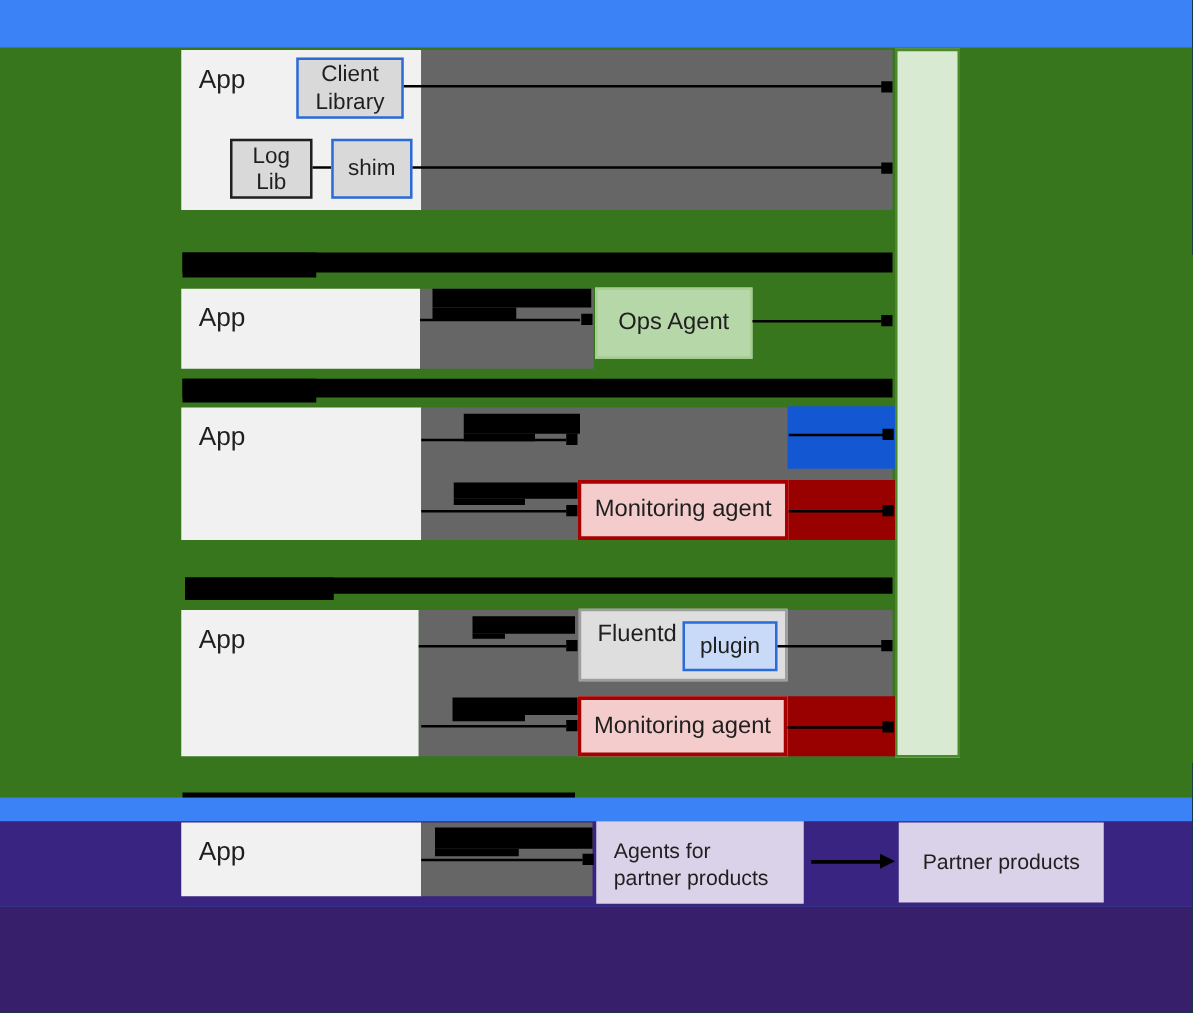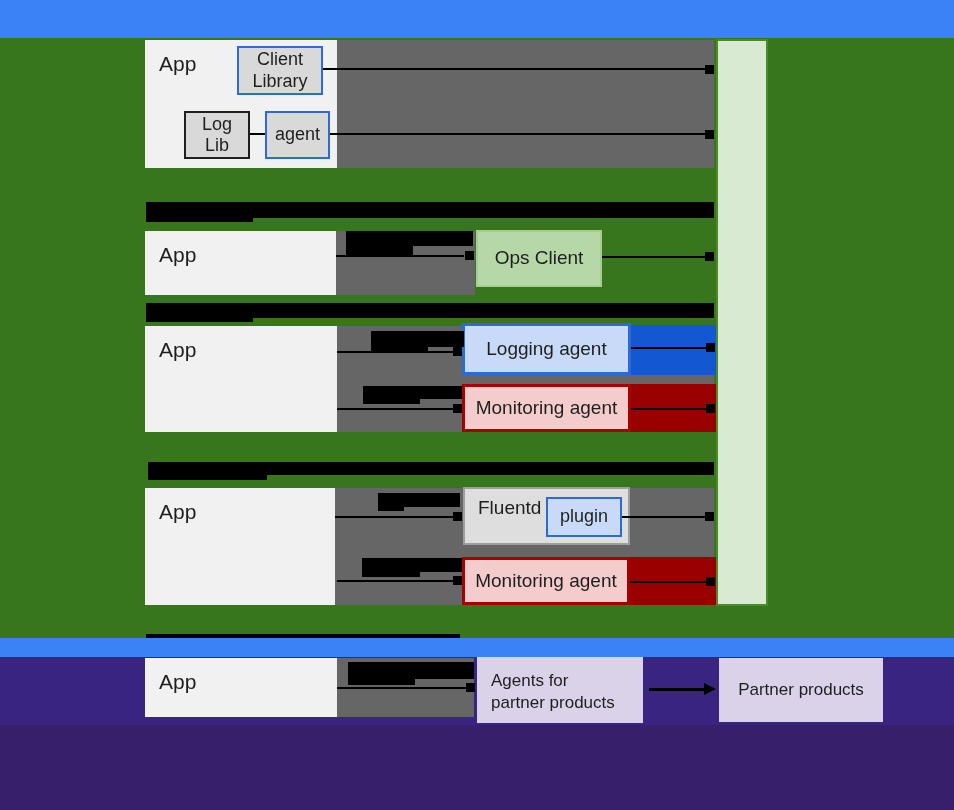--- a/index.html
+++ b/index.html
@@ -45,58 +45,55 @@
   </div>
 
   <div class="abs box small-gray-box blue-border" style="left:237px;top:46px;width:86px;height:49px;">
     <div>
       <div>Client</div>
       <div>Library</div>
     </div>
   </div>
   <div class="abs line" style="left:250px;top:133px;width:15px;"></div>
   <div class="abs box small-gray-box blue-border" style="left:265px;top:111px;width:65px;height:48px;">
-    <span>agent</span>
+    <span>shim</span>
   </div>
 
   <div class="abs line" style="left:323px;top:68px;width:384px;"></div>
   <div class="abs head" style="left:705px;top:65px;"></div>
   <div class="abs line" style="left:330px;top:133px;width:377px;"></div>
   <div class="abs head" style="left:705px;top:130px;"></div>
 
   <div class="abs blackbar" style="left:146px;top:202px;width:568px;height:16px;"></div>
   <div class="abs blackbar" style="left:146px;top:202px;width:107px;height:20px;"></div>
 
   <div class="abs fill-app" style="left:145px;top:231px;width:191px;height:64px;">
     <div class="app-label">App</div>
   </div>
   <div class="abs fill-gray" style="left:336px;top:231px;width:139px;height:64px;"></div>
   <div class="abs blackbar" style="left:346px;top:231px;width:127px;height:15px;"></div>
   <div class="abs blackbar" style="left:346px;top:246px;width:67px;height:10px;"></div>
   <div class="abs line" style="left:336px;top:255px;width:128px;"></div>
   <div class="abs head" style="left:465px;top:251px;"></div>
 
   <div class="abs box" style="left:476px;top:230px;width:126px;height:57px;background:#b6d7a8;border:2px solid #a6ce93;font-size:19px;">
-    <span>Ops Client</span>
+    <span>Ops Agent</span>
   </div>
   <div class="abs line" style="left:602px;top:256px;width:103px;"></div>
   <div class="abs head" style="left:705px;top:252px;"></div>
 
   <div class="abs blackbar" style="left:146px;top:303px;width:568px;height:15px;"></div>
   <div class="abs blackbar" style="left:146px;top:303px;width:107px;height:19px;"></div>
 
   <div class="abs fill-app" style="left:145px;top:326px;width:192px;height:106px;">
     <div class="app-label">App</div>
   </div>
   <div class="abs fill-gray" style="left:337px;top:326px;width:377px;height:106px;"></div>
 
   <div class="abs blueline" style="left:630px;top:325px;width:86px;height:50px;"></div>
-  <div class="abs box" style="left:462px;top:323px;width:169px;height:52px;background:#c9daf8;border:3px solid #2b6bd8;font-size:19px;">
-    <span>Logging agent</span>
-  </div>
   <div class="abs blackbar" style="left:371px;top:331px;width:93px;height:16px;"></div>
   <div class="abs blackbar" style="left:371px;top:347px;width:57px;height:6px;"></div>
   <div class="abs line" style="left:337px;top:351px;width:116px;"></div>
   <div class="abs head" style="left:453px;top:347px;"></div>
   <div class="abs line" style="left:631px;top:347px;width:79px;"></div>
   <div class="abs head" style="left:706px;top:343px;"></div>
 
   <div class="abs redline" style="left:630px;top:384px;width:86px;height:48px;"></div>
   <div class="abs box" style="left:462px;top:384px;width:169px;height:48px;background:#f4cccc;border:3px solid #a80000;font-size:19px;">
     <span>Monitoring agent</span>

